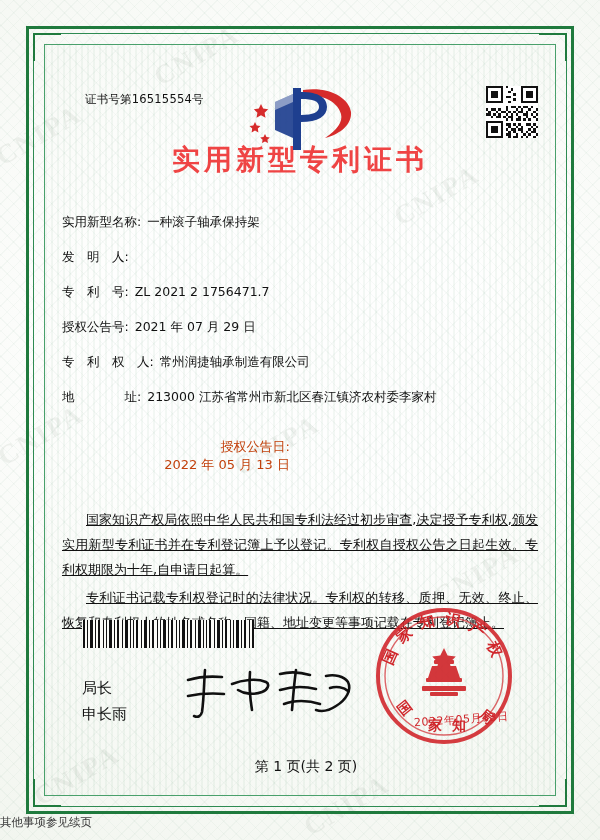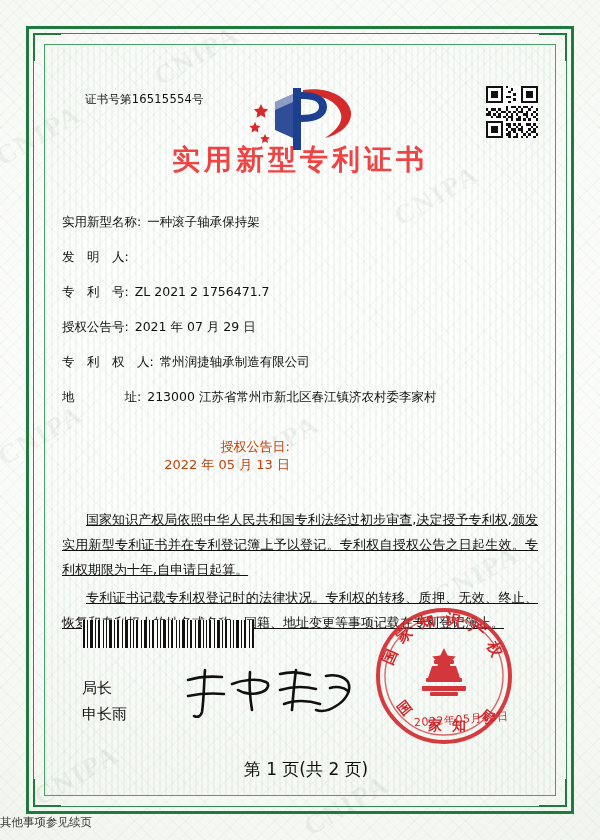--- a/index.html
+++ b/index.html
@@ -211,21 +211,21 @@
     transform: rotate(-4deg);
     letter-spacing: 0.5px;
     font-family: "DejaVu Sans", sans-serif;
   }
 
   .page-num {
     position: absolute;
     left: 12px; right: 0;
     top: 694px;
     text-align: center;
-    font-size: 17px;
+    font-size: 14px;
     color: #111;
   }
 
   .footer-note {
     position: absolute;
     left: 0; right: 0;
     bottom: 10px;
     text-align: left;
     font-size: 11.5px;
     color: #3b3b3b;

